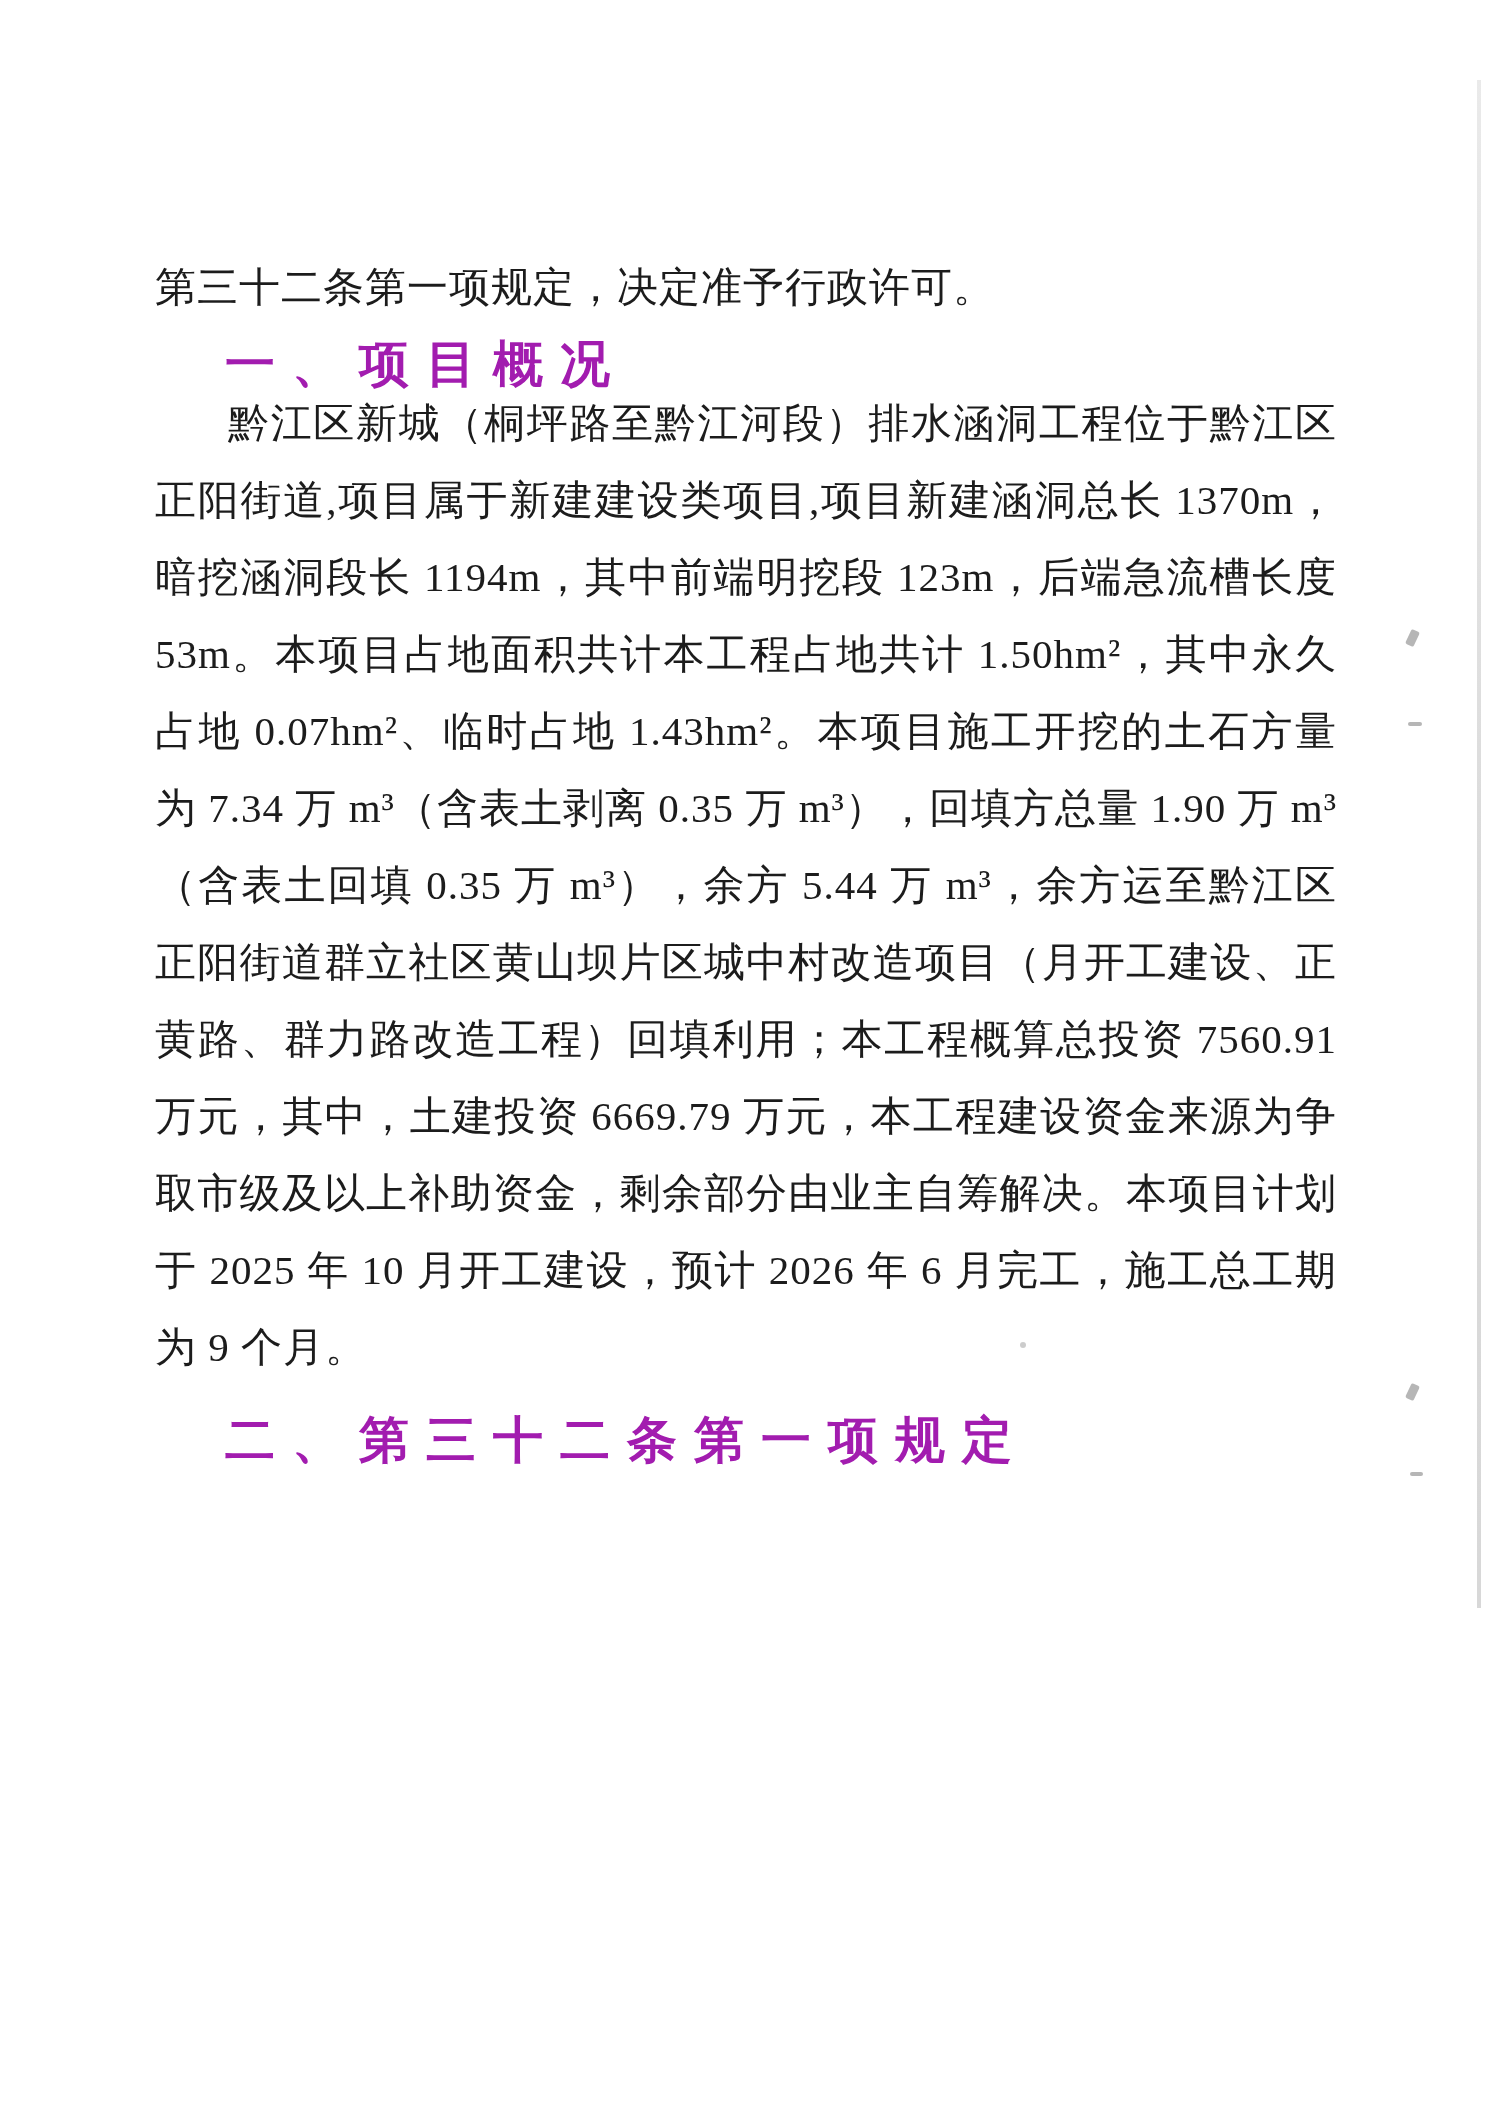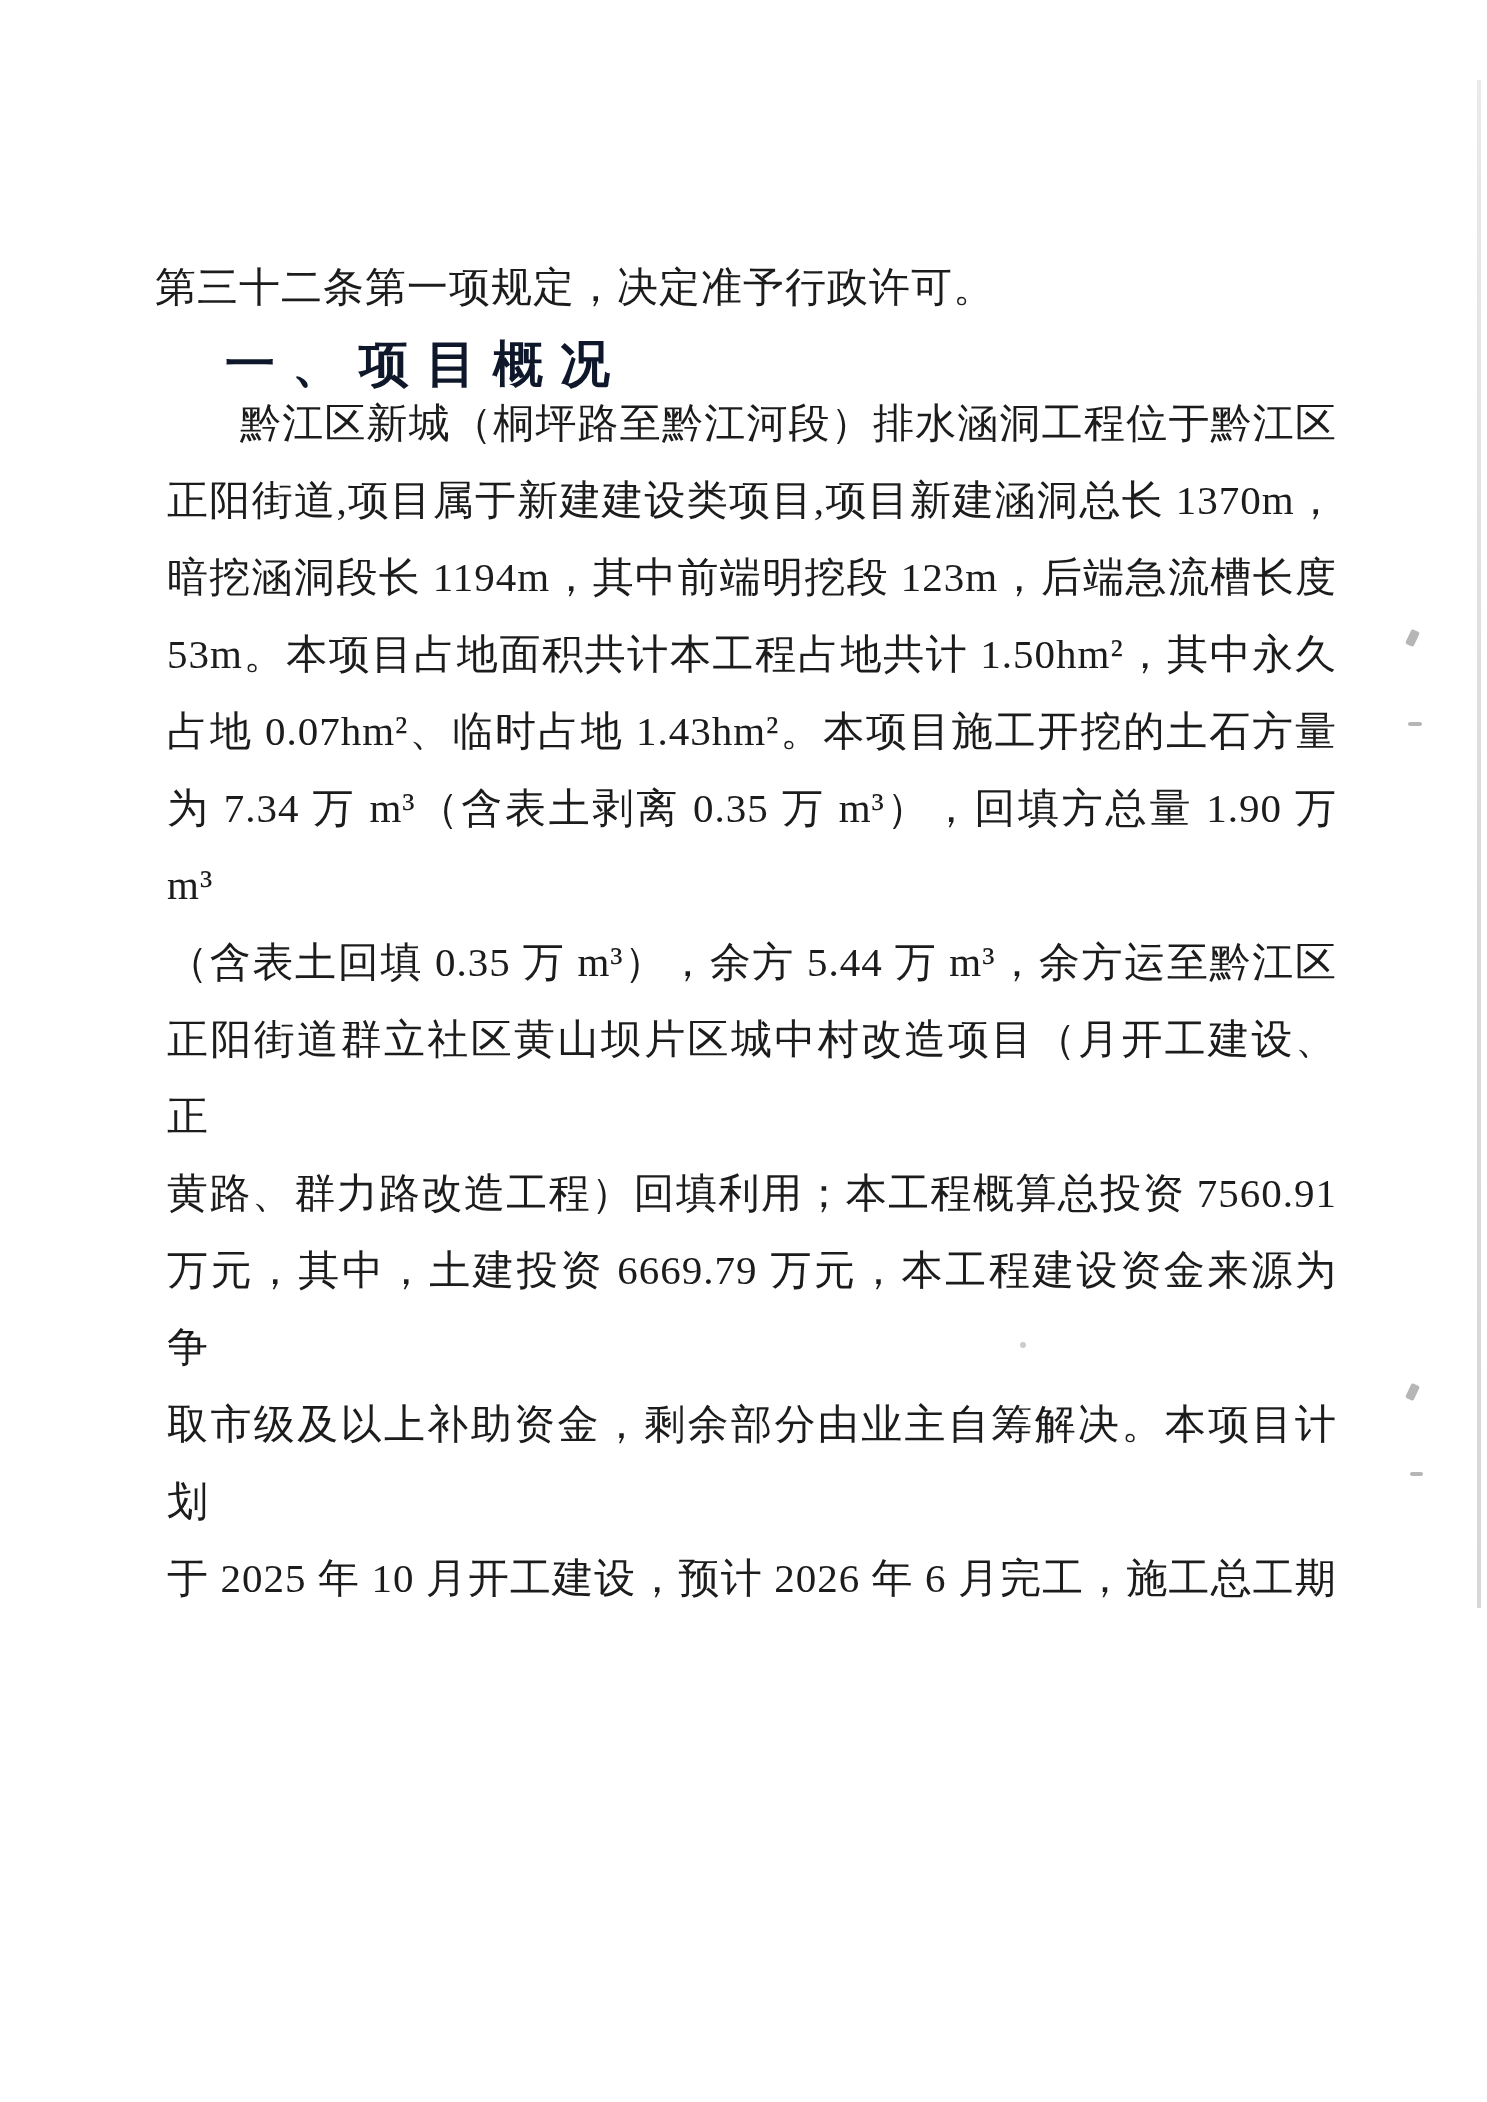--- a/index.html
+++ b/index.html
@@ -31,24 +31,24 @@
   }
   .ind-p{ text-indent:73px; }
   .ind-i{ text-indent:88px; }
   .heading{
     font-family:"Liberation Sans","DejaVu Sans",sans-serif;
     font-weight:700;
     font-size:50px;
     line-height:77px;
     letter-spacing:17px;
     text-indent:70px;
-    color:#0f172a;
+    color:#a21caf;
   }
   .h1-gap{ margin-top:0px; }
-  .p1{ margin-top:-18px;margin-left:12px; }
+  .p1{ margin-top:-18px; }
   .h2-gap{ margin-top:16px; }
   .page-number{
     position:absolute;
     left:218px;
     top:1884px;
     font-size:38px;
     letter-spacing:12px;
     color:#2a2a2a;
     font-family:"Liberation Serif","DejaVu Serif",serif;
   }

